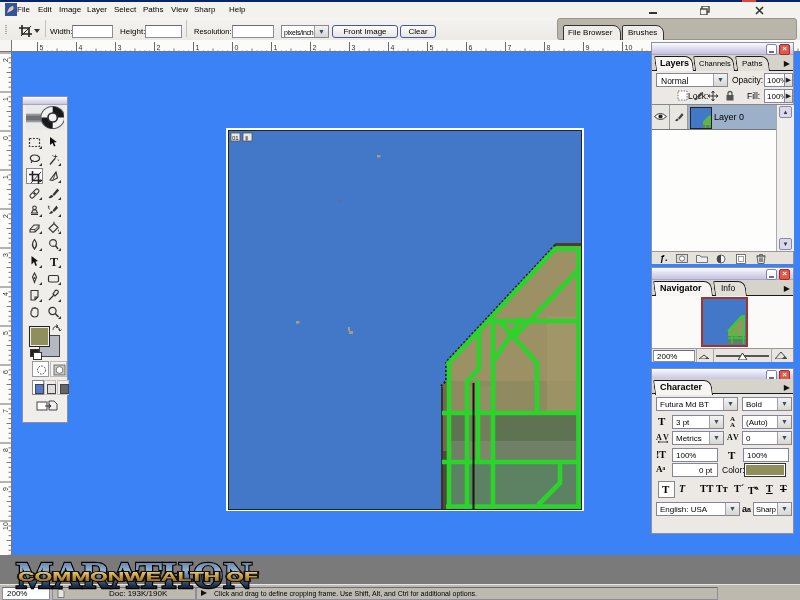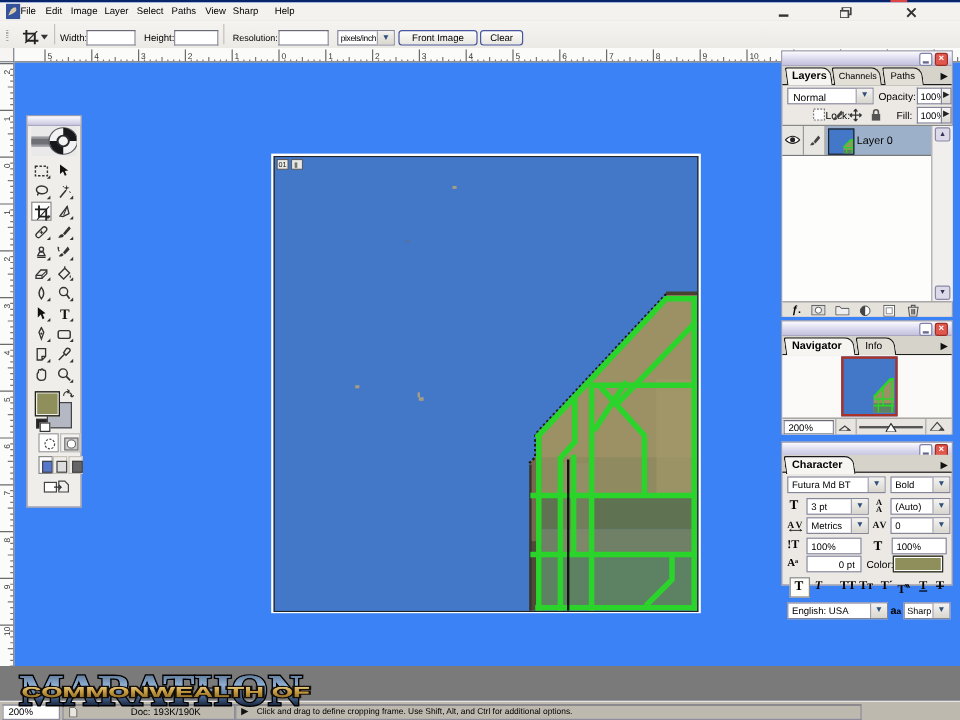--- a/index.html
+++ b/index.html
@@ -69,20 +69,28 @@
     <div class="abs" style="left:186px;top:3px;width:1px;height:17px;background:#c4c1ba;"></div>
     <span class="lbl" style="left:194px;top:10px;font-size:7.5px;">Resolution:</span>
     <div class="tbx" style="left:232px;top:8px;width:40px;height:11px;"></div>
     <div class="combo" style="left:281px;top:8px;width:46px;height:11px;">
         <span class="lbl" style="left:2px;top:2.5px;font-size:7px;letter-spacing:-0.3px;">pixels/inch</span>
         <div class="dd">▼</div>
       </div>
     <div class="xpbtn" style="left:332px;top:8px;width:64px;height:11px;line-height:11px;font-size:8px;">Front Image</div>
     <div class="xpbtn" style="left:400px;top:8px;width:34px;height:11px;line-height:11px;font-size:8px;">Clear</div>
 
+    <div class="abs" style="left:557px;top:1px;width:238px;height:20px;background:#b9b5ab;border:1px solid #98948a;border-radius:3px;">
+      <div class="abs" style="left:5px;top:6px;width:56px;height:14px;background:#efede8;border:1px solid #333;border-radius:2px 8px 0 0;">
+          <span class="lbl" style="left:4px;top:2px;font-size:8px;">File Browser</span>
+        </div>
+      <div class="abs" style="left:64px;top:6px;width:40px;height:14px;background:#efede8;border:1px solid #333;border-radius:2px 8px 0 0;">
+          <span class="lbl" style="left:5px;top:2px;font-size:8px;">Brushes</span>
+        </div>
+    </div>
   </div>
 
   <div class="abs" id="corner" style="left:0;top:40px;width:12px;height:12px;background:#f6f5f3;border-right:1px solid #777;border-bottom:1px solid #777;box-sizing:border-box;"></div>
   <div class="abs" id="hruler" style="left:12px;top:40px;width:788px;height:12px;background:#fbfbfa;border-bottom:1px solid #777;box-sizing:border-box;overflow:hidden;">
     <svg width="788" height="12" id="hrulersvg">
         <line x1="25.5" y1="0" x2="25.5" y2="12" stroke="#6a6a6a" stroke-width="1"></line>
         <text x="27.5" y="8" font-size="7" fill="#333" font-family="Liberation Sans">5</text>
         <line x1="30.375" y1="8.5" x2="30.375" y2="12" stroke="#787878" stroke-width="1"></line>
         <line x1="35.25" y1="8.5" x2="35.25" y2="12" stroke="#787878" stroke-width="1"></line>
         <line x1="40.125" y1="8.5" x2="40.125" y2="12" stroke="#787878" stroke-width="1"></line>
@@ -783,21 +791,21 @@
           <polygon points="0,8 4.5,1 9,8" fill="#fff" stroke="#333" stroke-width="1"></polygon>
         </svg>
       <div class="abs" style="left:119px;top:0;width:1px;height:13px;background:#aaa;"></div>
       <svg class="abs" style="left:123px;top:2px" width="12" height="8">
           <polygon points="0,8 6,1 12,8" fill="none" stroke="#444" stroke-width="1"></polygon>
           <polygon points="7,8 9.5,5 12,8" fill="#444"></polygon>
         </svg>
     </div>
   </div>
 
-  <div class="panel" id="pchar" style="top:368px;height:120px;">
+  <div class="panel" id="pchar" style="top:368px;height:166px;">
     <div class="ptitle">
         <div class="pmin" style="right:16px;"></div>
         <div class="pclose" style="right:3px;"></div>
       </div>
     <div class="ptabrow" style="top:10px;background:#d6d3cb;height:14px;">
       <div class="tab on" style="left:2px;top:1px;width:56px;">&nbsp;</div>
       <span class="lbl" style="left:8px;top:3px;font-weight:bold;">Character</span>
       <span class="parrow" style="top:4px;">▶</span>
     </div>
     <div class="combo" style="left:4px;top:28px;width:80px;height:12px;">

